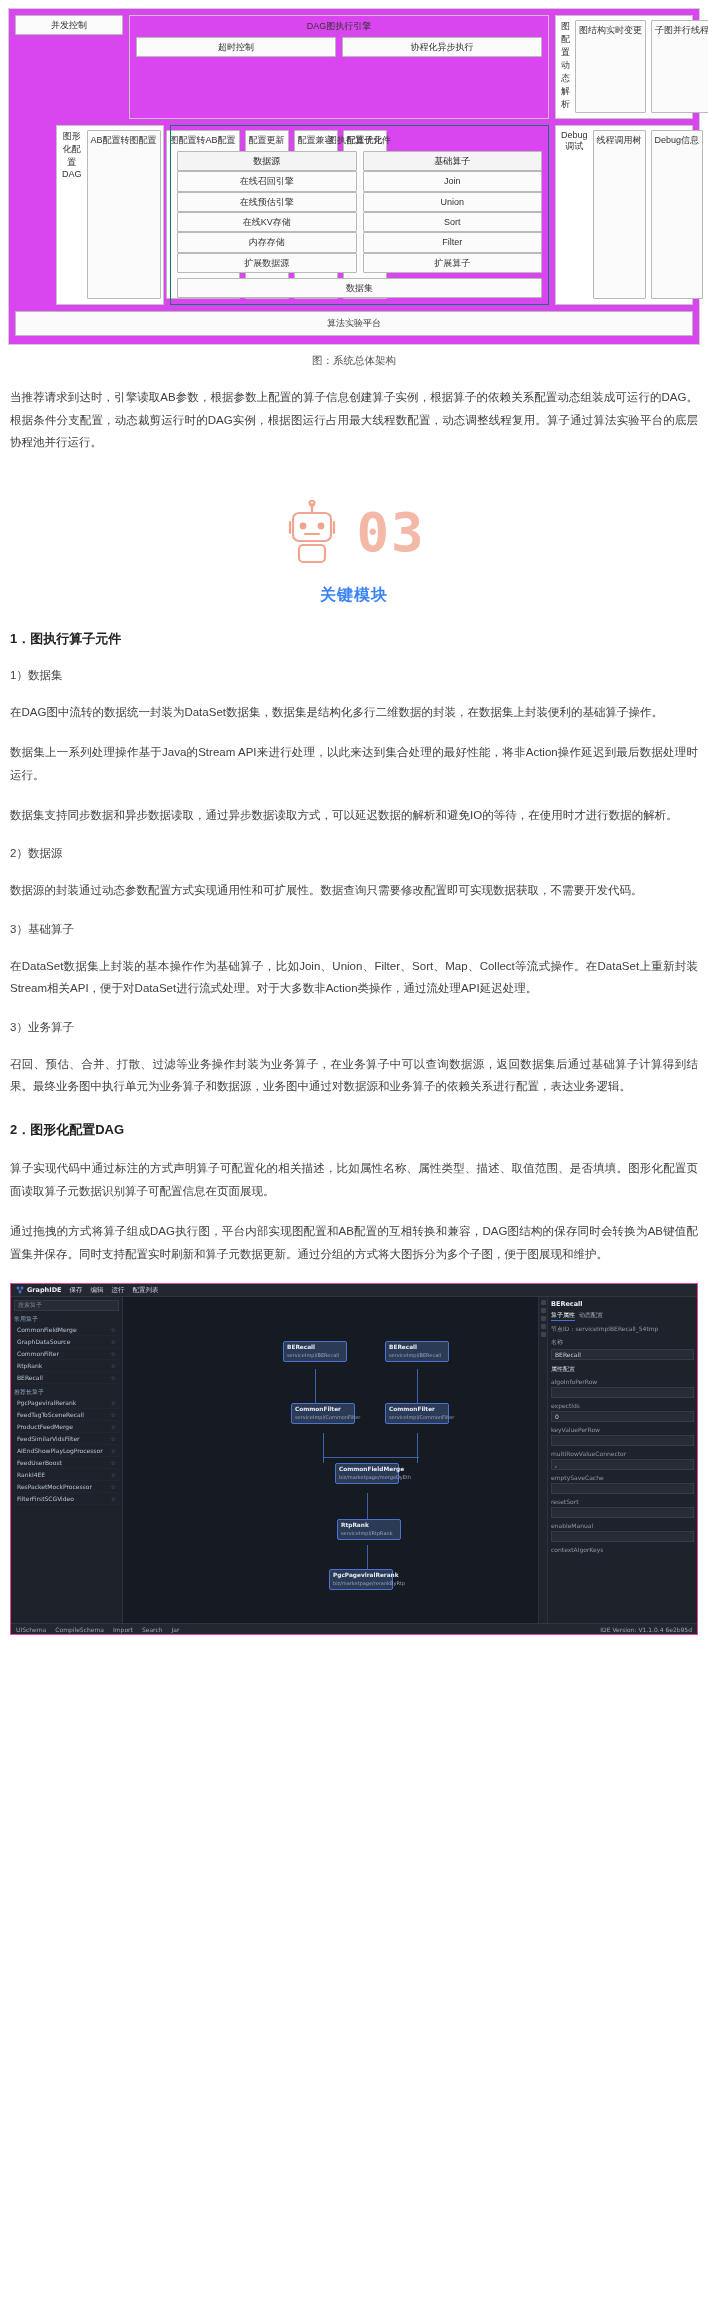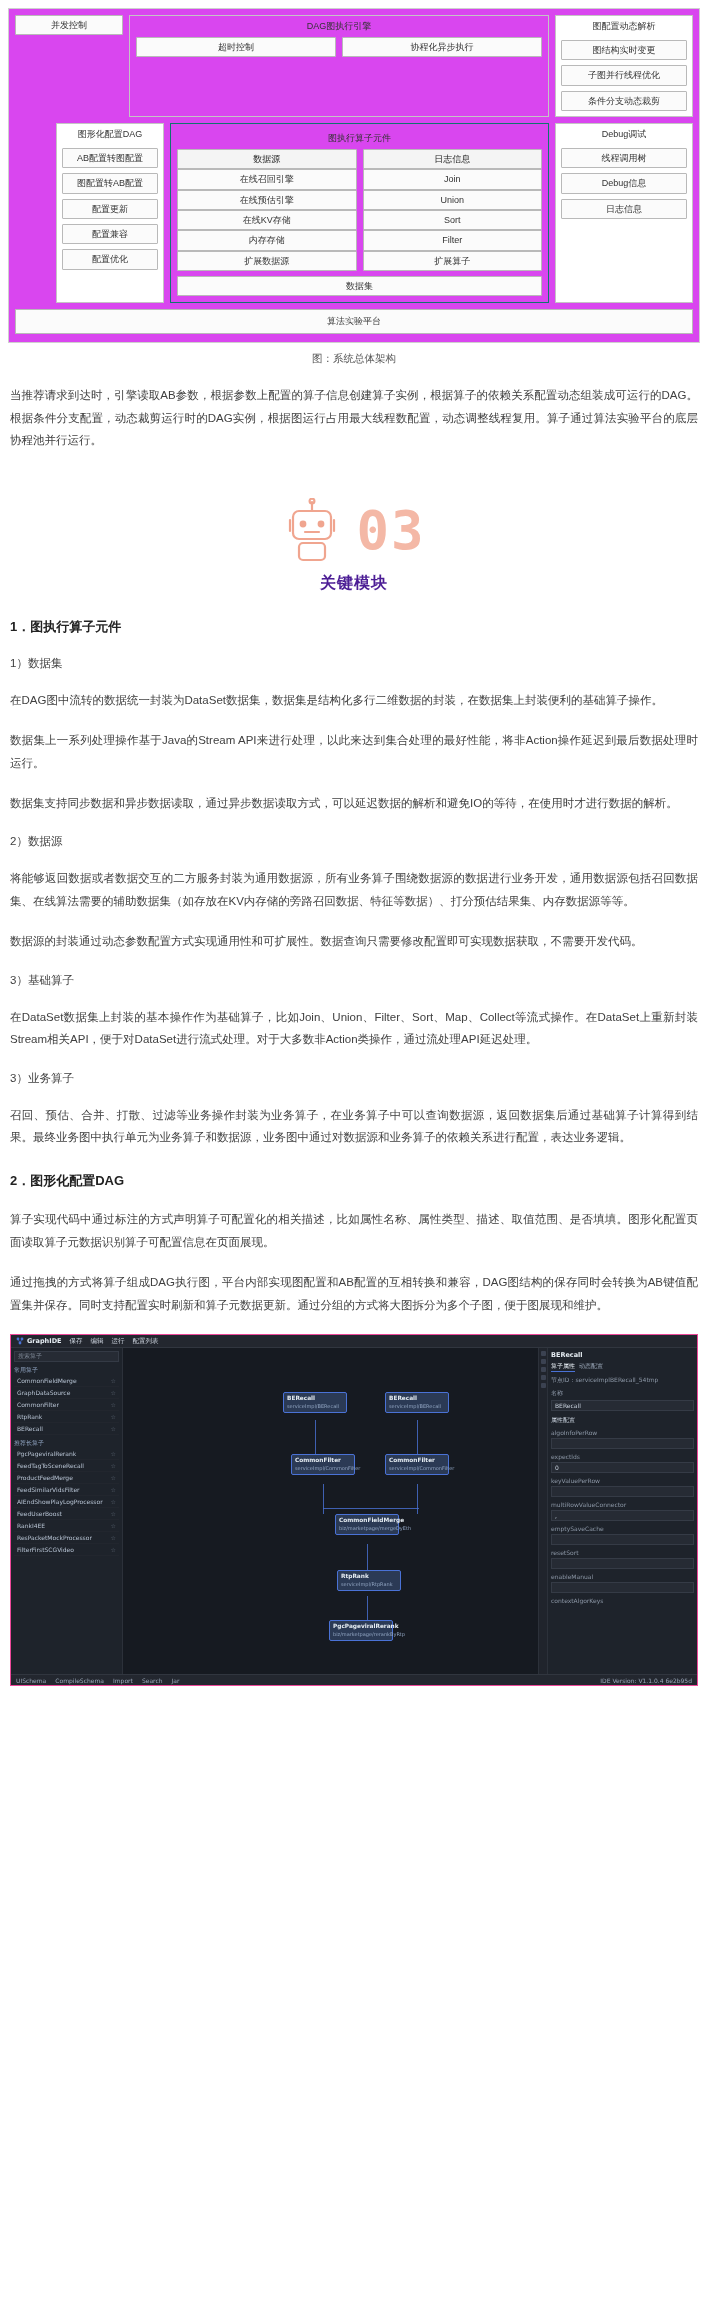--- a/index.html
+++ b/index.html
@@ -29,21 +29,20 @@
     text-align: center;
     padding: 4px 3px;
     border-radius: 1px;
     white-space: nowrap;
   }
   .box.title { font-size: 9px; color: #222; background: #f4f4f4; }
   .group {
     border: 1px solid #c4c4c4;
     padding: 4px 5px 5px 5px;
     display: flex;
-    flex-direction: column;
     gap: 5px;
     background: #fff;
   }
   .group-label {
     font-size: 9px;
     text-align: center;
     color: #333;
     margin-bottom: 2px;
   }
   .top-strip { display: flex; gap: 6px; margin-bottom: 6px; }
@@ -106,24 +105,24 @@
   .num03 {
     font-size: 54px;
     font-weight: bold;
     letter-spacing: 2px;
     color: #f4b8a6;
     font-family: "DejaVu Sans Mono", monospace;
     -webkit-text-stroke: 0;
   }
   .banner-title {
     text-align: center;
-    color: #4c1d95;
+    color: #3b82f6;
     font-size: 16px;
     font-weight: bold;
-    margin-top: 5px;
+    margin-top: 15px;
     letter-spacing: 1px;
   }
 
   
   .shot {
     margin: 18px 10px 10px 10px;
     border: 1px solid #ec4899;
     background: #1b1f27;
     color: #c9d1d9;
     font-size: 6px;
@@ -240,21 +239,21 @@
           <div class="subcol">
             <div class="box title">数据源</div>
             <div class="box">在线召回引擎</div>
             <div class="box">在线预估引擎</div>
             <div class="box">在线KV存储</div>
             <div class="box">内存存储</div>
             <div class="box">扩展数据源</div>
           </div>
 
           <div class="subcol">
-            <div class="box title">日志信息</div>
+            <div class="box title">基础算子</div>
             <div class="box">Join</div>
             <div class="box">Union</div>
             <div class="box">Sort</div>
             <div class="box">Filter</div>
             <div class="box">扩展算子</div>
           </div>
 
 
         </div>
         <div class="box wide-box">数据集</div>
@@ -298,21 +297,20 @@
     </div>
 
     <h2 class="section">1．图执行算子元件</h2>
 
     <h3 class="sub">1）数据集</h3>
     <p class="para">在DAG图中流转的数据统一封装为DataSet数据集，数据集是结构化多行二维数据的封装，在数据集上封装便利的基础算子操作。</p>
     <p class="para">数据集上一系列处理操作基于Java的Stream API来进行处理，以此来达到集合处理的最好性能，将非Action操作延迟到最后数据处理时运行。</p>
     <p class="para">数据集支持同步数据和异步数据读取，通过异步数据读取方式，可以延迟数据的解析和避免IO的等待，在使用时才进行数据的解析。</p>
 
     <h3 class="sub">2）数据源</h3>
-    <p class="para">将能够返回数据或者数据交互的二方服务封装为通用数据源，所有业务算子围绕数据源的数据进行业务开发，通用数据源包括召回数据集、在线算法需要的辅助数据集（如存放在KV内存储的旁路召回数据、特征等数据）、打分预估结果集、内存数据源等等。</p>
     <p class="para">数据源的封装通过动态参数配置方式实现通用性和可扩展性。数据查询只需要修改配置即可实现数据获取，不需要开发代码。</p>
 
     <h3 class="sub">3）基础算子</h3>
     <p class="para">在DataSet数据集上封装的基本操作作为基础算子，比如Join、Union、Filter、Sort、Map、Collect等流式操作。在DataSet上重新封装Stream相关API，便于对DataSet进行流式处理。对于大多数非Action类操作，通过流处理API延迟处理。</p>
 
     <h3 class="sub">3）业务算子</h3>
     <p class="para">召回、预估、合并、打散、过滤等业务操作封装为业务算子，在业务算子中可以查询数据源，返回数据集后通过基础算子计算得到结果。最终业务图中执行单元为业务算子和数据源，业务图中通过对数据源和业务算子的依赖关系进行配置，表达业务逻辑。</p>
 
     <h2 class="section">2．图形化配置DAG</h2>
     <p class="para">算子实现代码中通过标注的方式声明算子可配置化的相关描述，比如属性名称、属性类型、描述、取值范围、是否填填。图形化配置页面读取算子元数据识别算子可配置信息在页面展现。</p>

